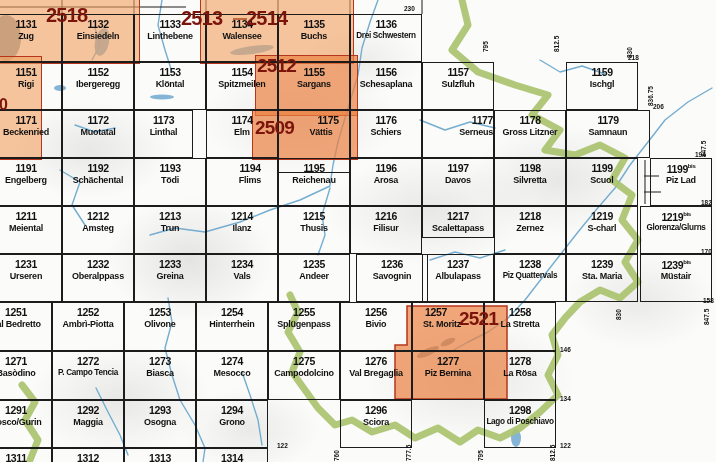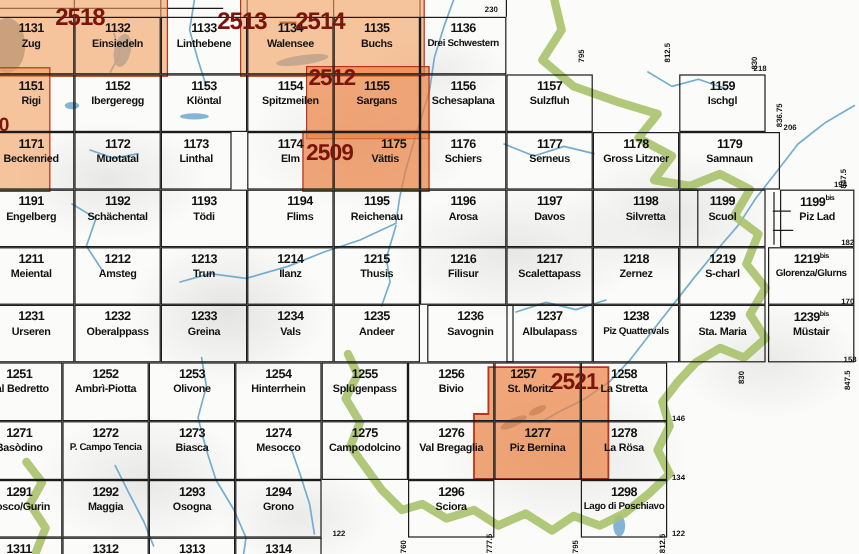--- a/index.html
+++ b/index.html
@@ -164,29 +164,29 @@
         <span class="nm">Muotatal</span>
       </div>
       <div class="cell" style="left: 134px; top: 110px; width: 59px; height: 48px;">
         <span class="num"><span>1173</span></span>
         <span class="nm">Linthal</span>
       </div>
       <div class="cell" style="left: 206px; top: 110px; width: 72px; height: 48px;">
         <span class="num"><span>1174</span></span>
         <span class="nm">Elm</span>
       </div>
-      <div class="cell" style="left: 278px; top: 110px; width: 72px; height: 48px;">
+      <div class="cell" style="left: 278px; top: 110px; width: 72px; height: 63px;">
         <span class="num" style="transform: translateX(14px);"><span>1175</span></span>
         <span class="nm" style="transform: translateX(7px);">Vättis</span>
       </div>
       <div class="cell" style="left: 350px; top: 110px; width: 72px; height: 48px;">
         <span class="num"><span>1176</span></span>
         <span class="nm">Schiers</span>
       </div>
-      <div class="cell" style="left: 422px; top: 110px; width: 72px; height: 48px;">
+      <div class="cell" style="left: 422px; top: 110px; width: 72px; height: 48px; text-align: right;">
         <span class="num"><span>1177</span></span>
         <span class="nm">Serneus</span>
       </div>
       <div class="cell" style="left: 494px; top: 110px; width: 72px; height: 48px;">
         <span class="num"><span>1178</span></span>
         <span class="nm">Gross Litzner</span>
       </div>
       <div class="cell" style="left: 566px; top: 110px; width: 84px; height: 48px;">
         <span class="num"><span>1179</span></span>
         <span class="nm">Samnaun</span>
@@ -212,21 +212,21 @@
         <span class="nm">Reichenau</span>
       </div>
       <div class="cell" style="left: 350px; top: 158px; width: 72px; height: 48px;">
         <span class="num"><span>1196</span></span>
         <span class="nm">Arosa</span>
       </div>
       <div class="cell" style="left: 422px; top: 158px; width: 72px; height: 48px;">
         <span class="num"><span>1197</span></span>
         <span class="nm">Davos</span>
       </div>
-      <div class="cell" style="left: 494px; top: 158px; width: 88px; height: 48px;">
+      <div class="cell" style="left: 494px; top: 158px; width: 72px; height: 48px;">
         <span class="num"><span>1198</span></span>
         <span class="nm">Silvretta</span>
       </div>
       <div class="cell" style="left: 566px; top: 158px; width: 72px; height: 48px;">
         <span class="num"><span>1199</span></span>
         <span class="nm">Scuol</span>
       </div>
       <div class="cell" style="left: 650px; top: 158px; width: 62px; height: 48px;">
         <span class="num"><span>1199</span><sup>bis</sup></span>
         <span class="nm">Piz Lad</span>
@@ -248,21 +248,21 @@
         <span class="nm">Ilanz</span>
       </div>
       <div class="cell" style="left: 278px; top: 206px; width: 72px; height: 48px;">
         <span class="num"><span>1215</span></span>
         <span class="nm">Thusis</span>
       </div>
       <div class="cell" style="left: 350px; top: 206px; width: 72px; height: 48px;">
         <span class="num"><span>1216</span></span>
         <span class="nm">Filisur</span>
       </div>
-      <div class="cell" style="left: 422px; top: 206px; width: 72px; height: 48px;">
+      <div class="cell" style="left: 422px; top: 206px; width: 72px; height: 32px;">
         <span class="num"><span>1217</span></span>
         <span class="nm">Scalettapass</span>
       </div>
       <div class="cell" style="left: 494px; top: 206px; width: 72px; height: 48px;">
         <span class="num"><span>1218</span></span>
         <span class="nm">Zernez</span>
       </div>
       <div class="cell" style="left: 566px; top: 206px; width: 72px; height: 48px;">
         <span class="num"><span>1219</span></span>
         <span class="nm">S-charl</span>

